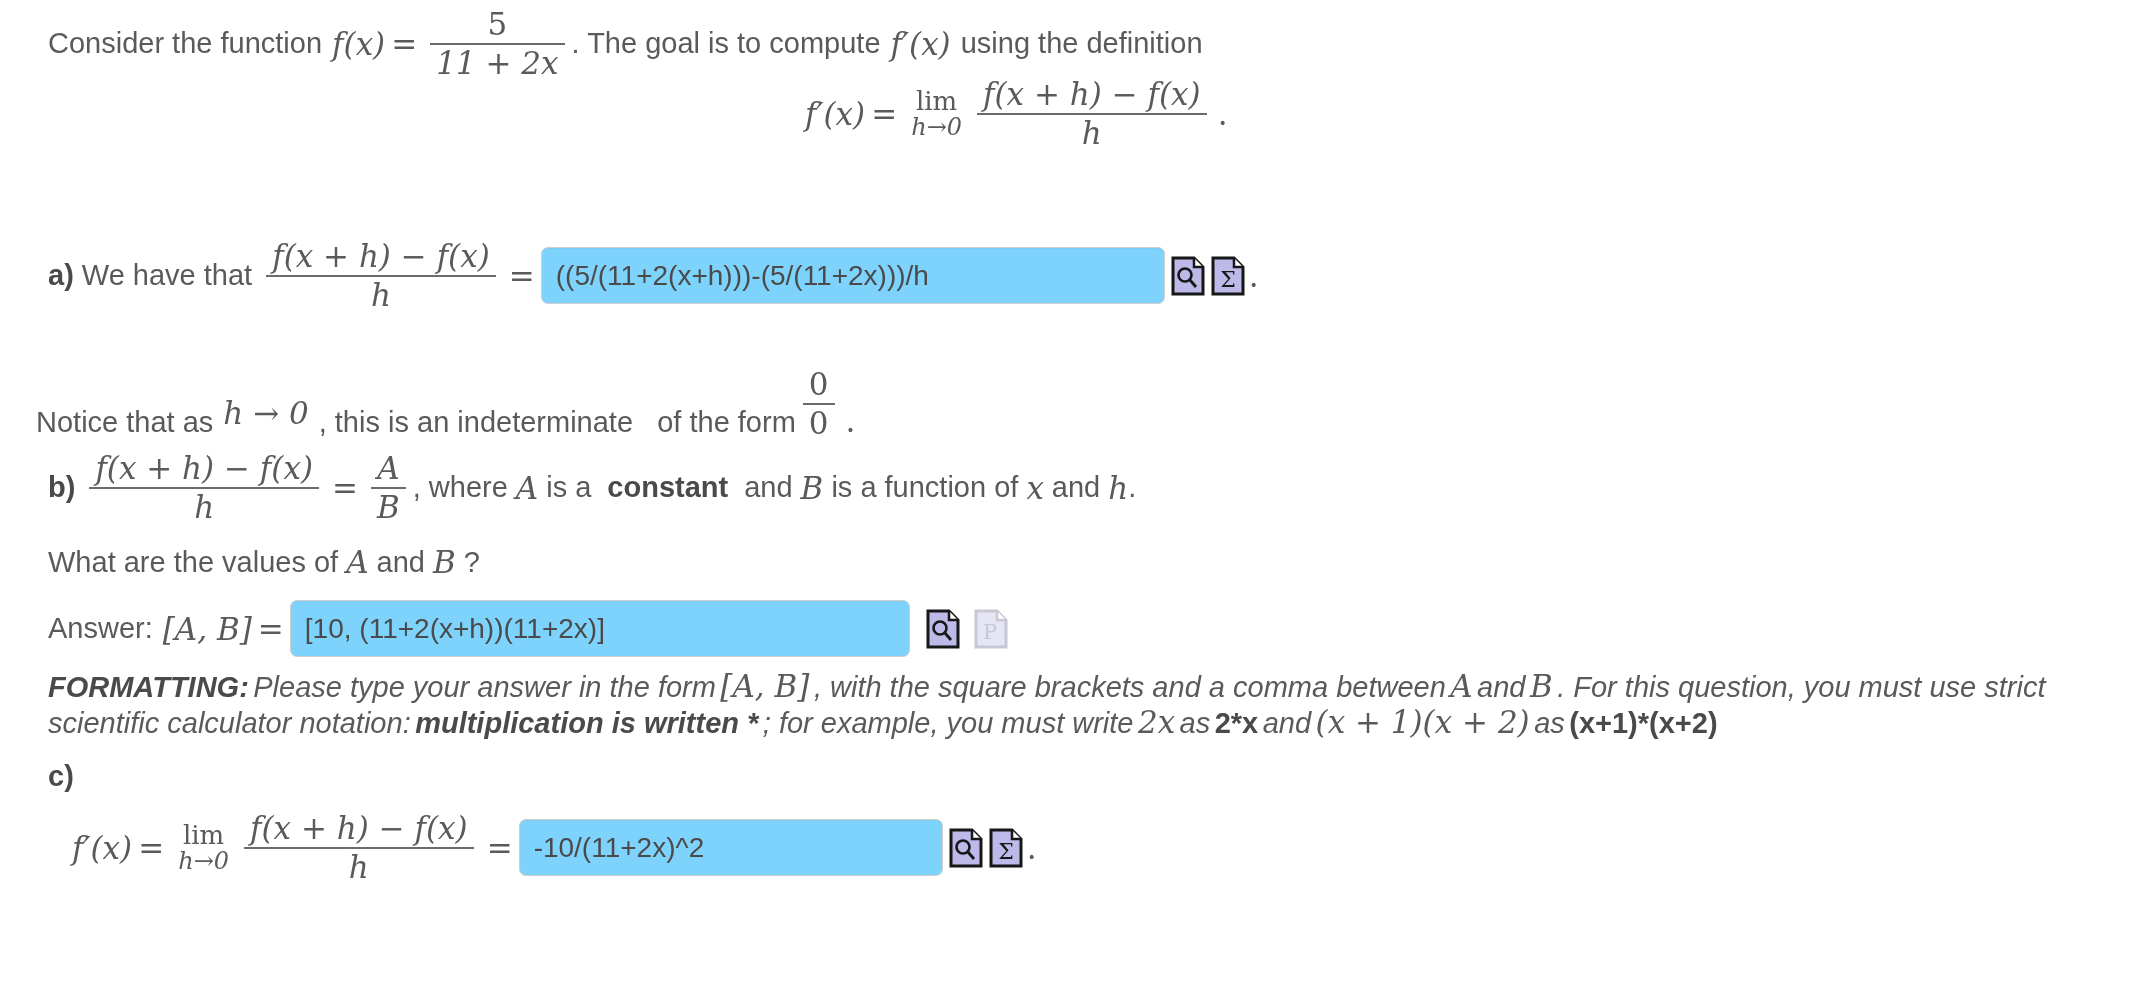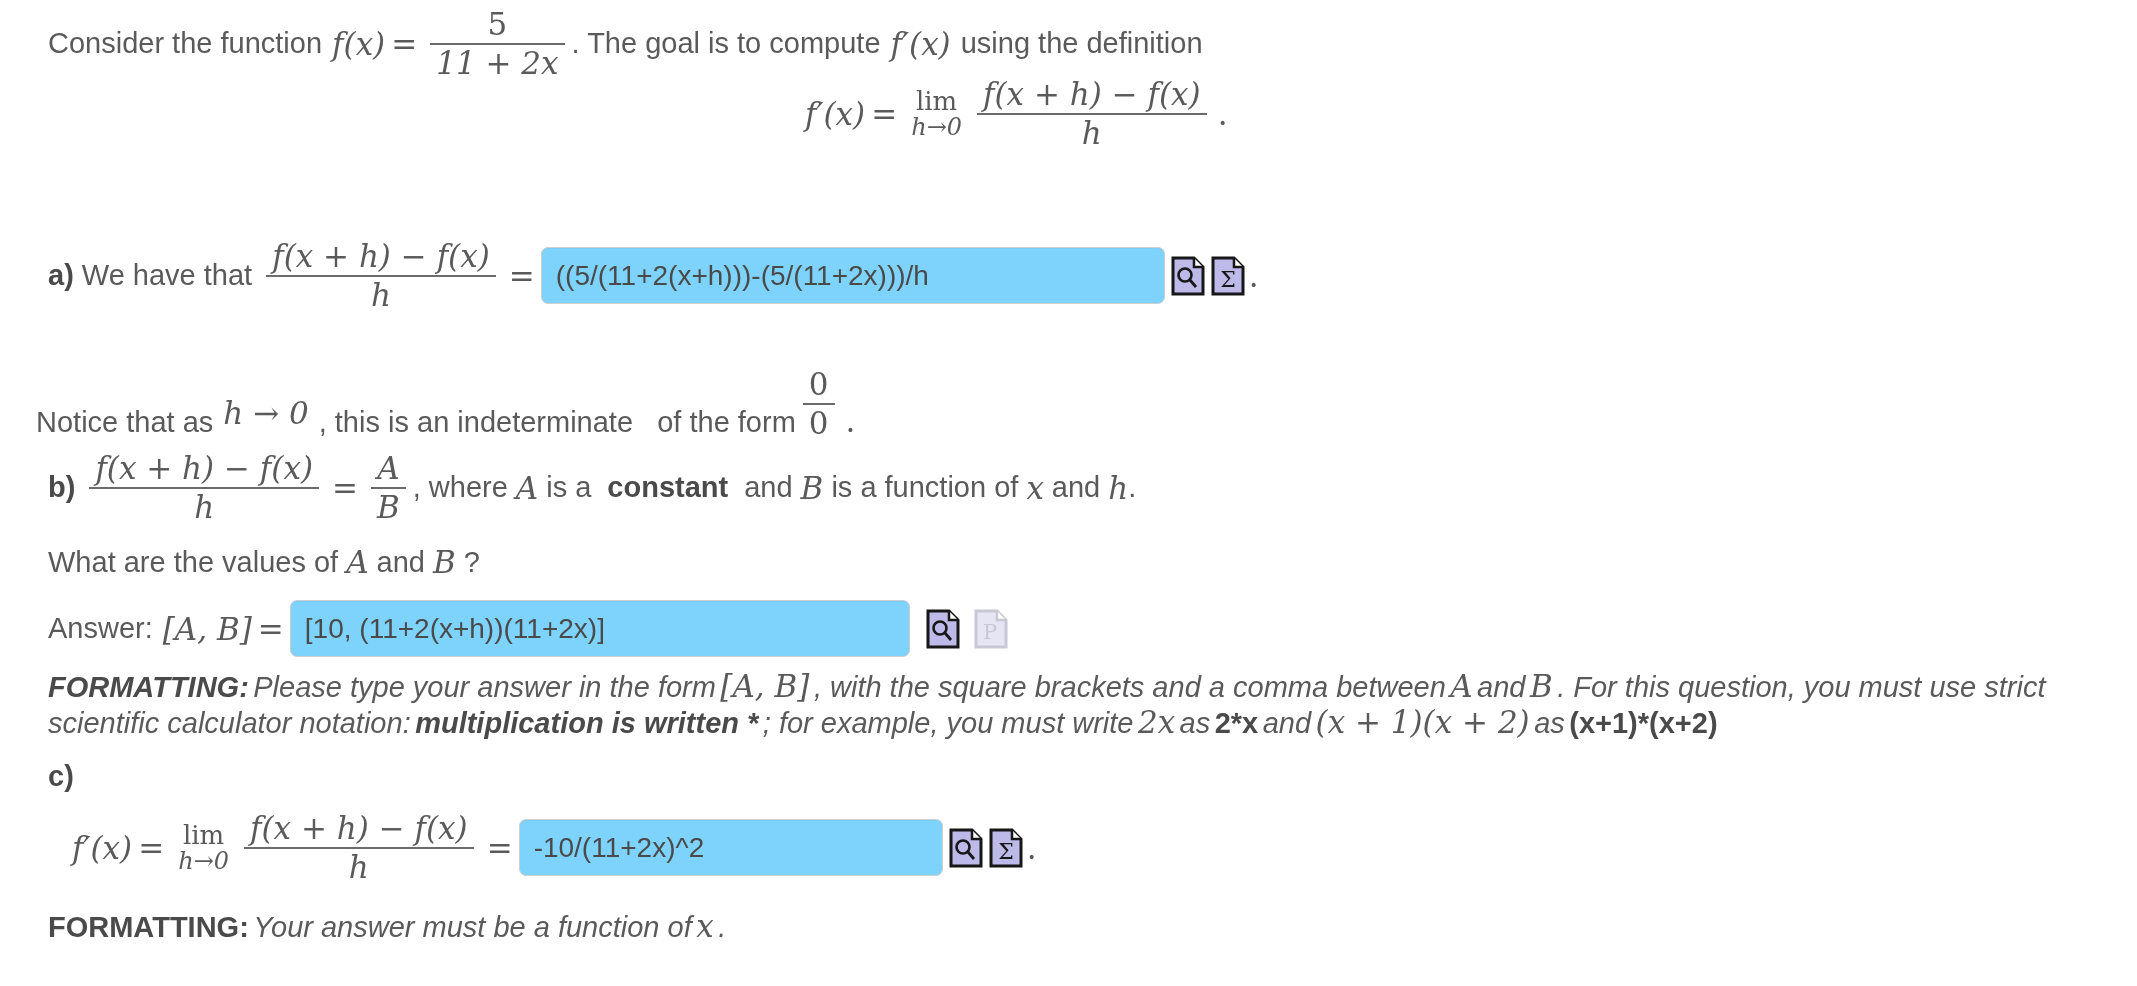--- a/index.html
+++ b/index.html
@@ -315,20 +315,14 @@
         <svg width="34" height="40" viewBox="0 0 34 40">
           <path d="M2 2 H23 L32 11 V38 H2 Z" fill="#bdb9e8" stroke="#171717" stroke-width="3"></path>
           <path d="M23 2 L23 11 L32 11" fill="#ffffff" stroke="#171717" stroke-width="2.5"></path>
           <text x="17" y="31" font-family="DejaVu Serif, serif" font-size="22" fill="#171717" text-anchor="middle">Σ</text>
         </svg>
       </span>
     </span>
     <span class="dot-period">.</span>
   </div>
 
-  <div class="blk" style="left:48px; top:908px;">
-    <span class="txt bold">FORMATTING:</span>
-    <span class="txt ital">Your answer must be a function of</span>
-    <span class="mathit">x</span>
-    <span class="txt ital">.</span>
-  </div>
 
 </div>
 
 </body></html>

